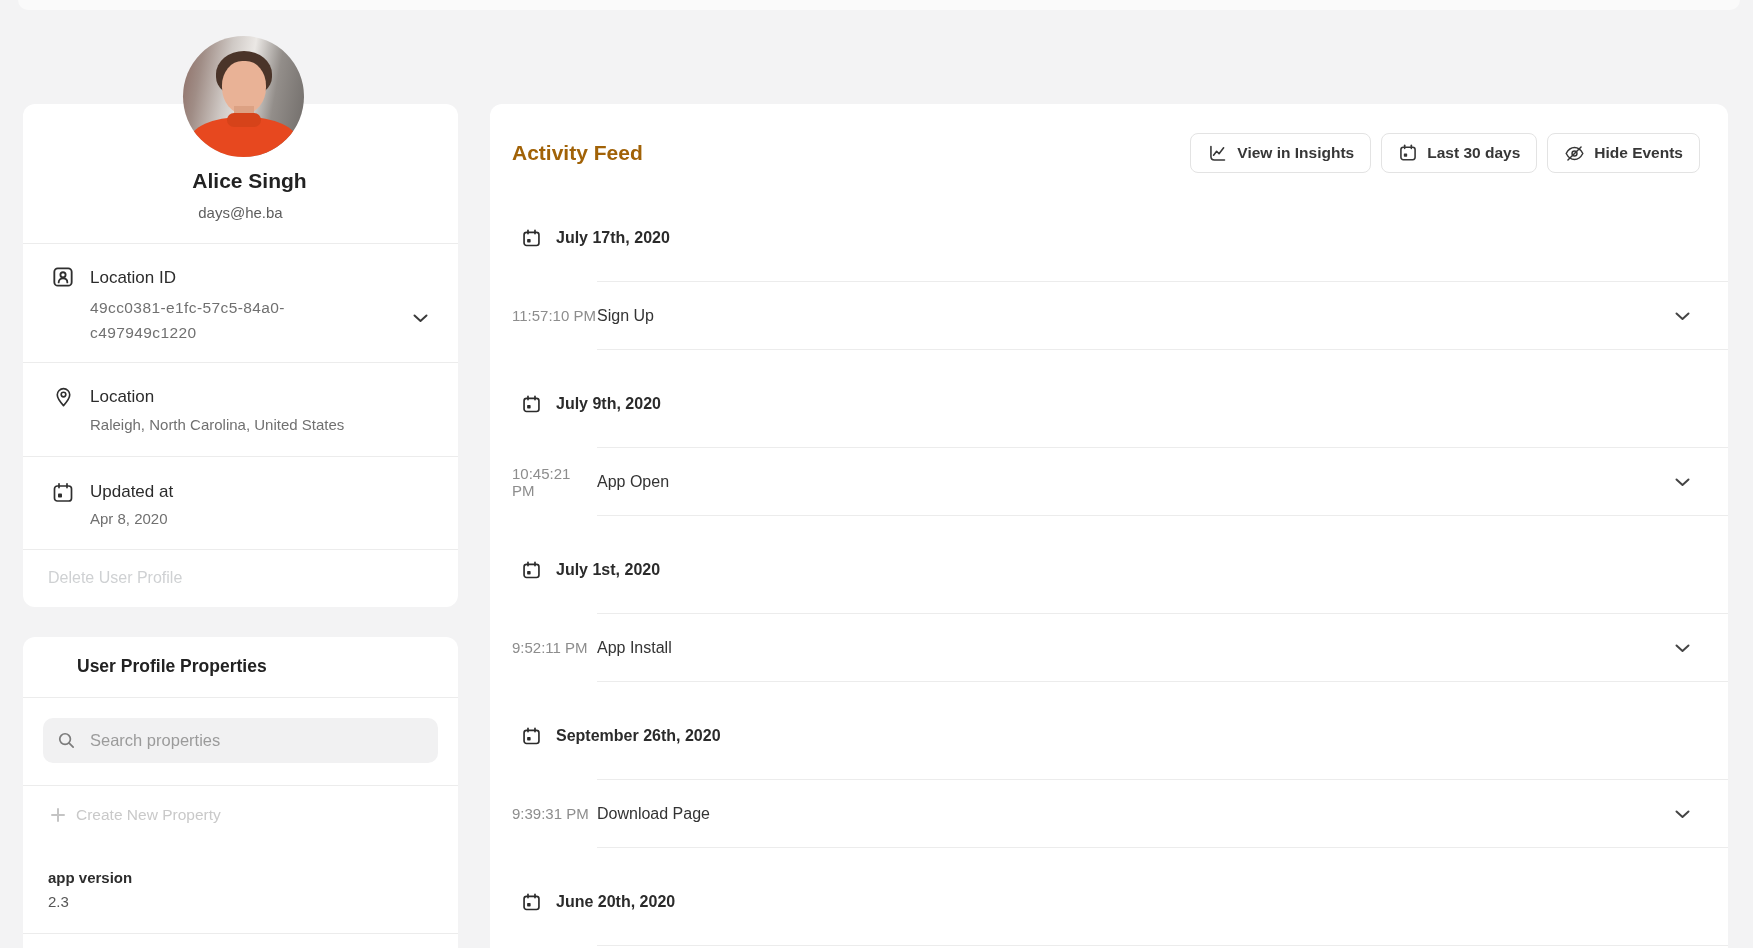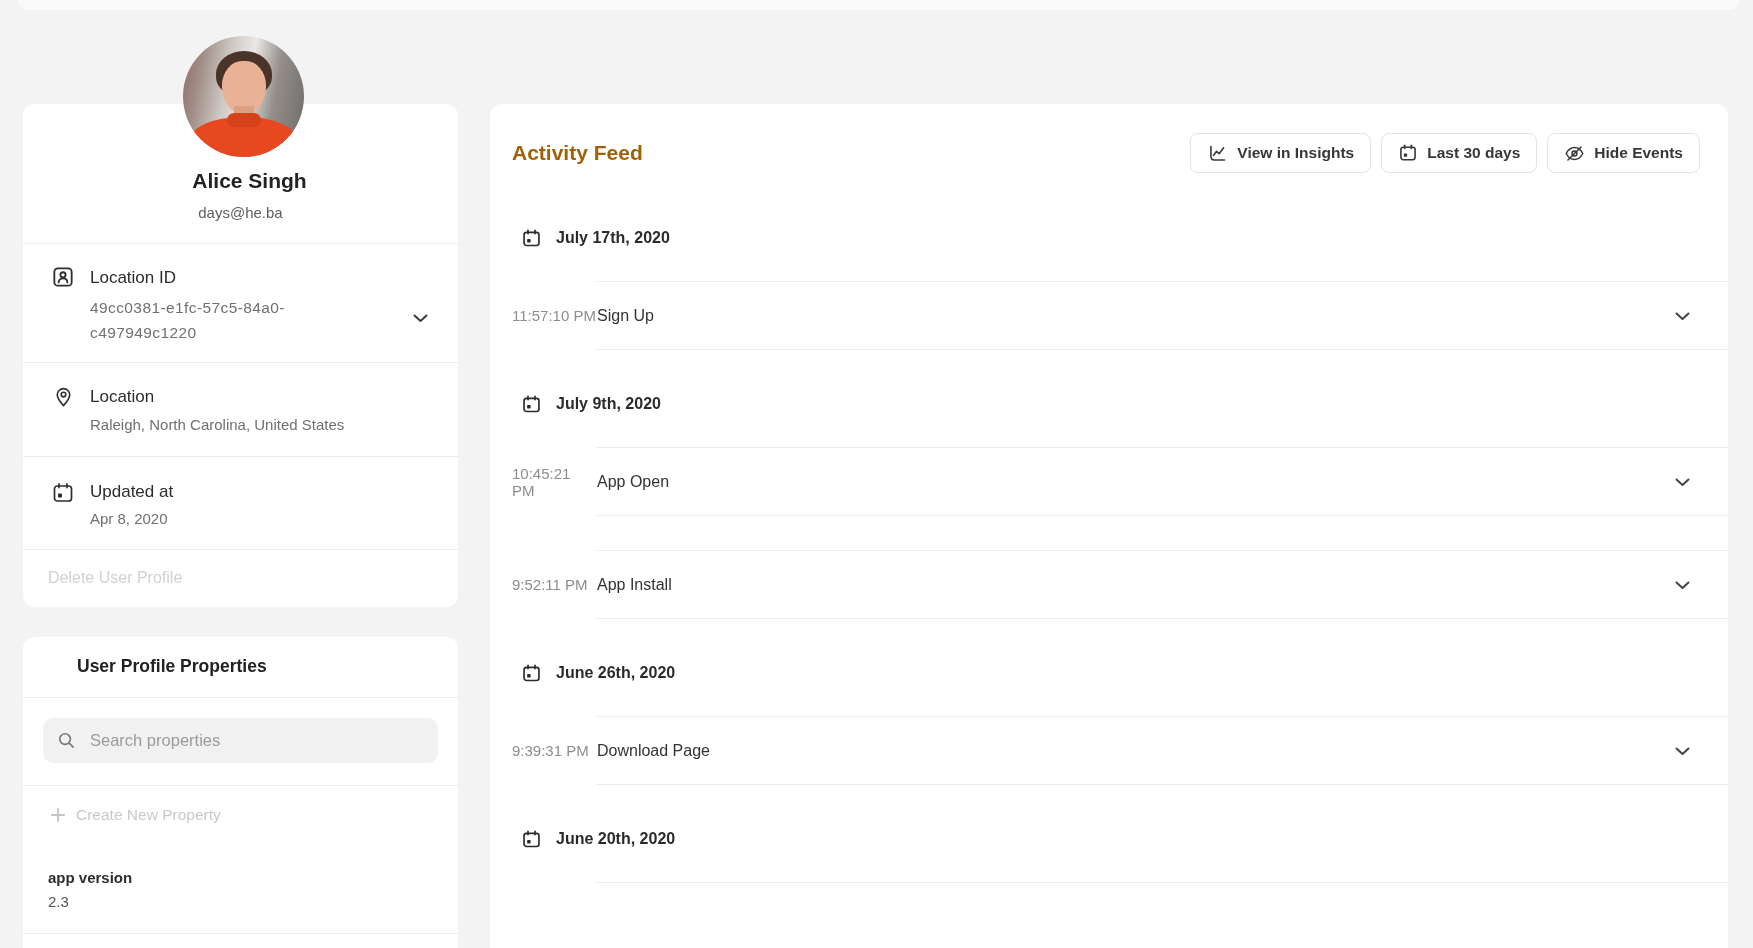--- a/index.html
+++ b/index.html
@@ -255,20 +255,31 @@
         <span class="event-chev">
           <svg width="15" height="9" viewBox="0 0 15 9" fill="none" stroke="currentColor" stroke-width="2" stroke-linecap="round" stroke-linejoin="round">
               <polyline points="1.5,1.5 7.5,7 13.5,1.5"></polyline>
             </svg>
         </span>
       </div>
       <div class="fdiv"></div>
     </div>
 
     <div class="group">
+      <div class="date-row">
+        <span>
+          <svg width="21" height="21" viewBox="0 0 24 24" fill="none" stroke="currentColor" stroke-width="1.9" stroke-linecap="round" stroke-linejoin="round">
+            <rect x="3.5" y="5" width="17" height="15" rx="2.8"></rect>
+              <line x1="8" y1="2.8" x2="8" y2="6.6"></line>
+              <line x1="16" y1="2.8" x2="16" y2="6.6"></line>
+            <rect x="7" y="12.5" width="4" height="4" rx="0.8" fill="currentColor" stroke="none"></rect>
+          </svg>
+        </span>
+        <span>July 1st, 2020</span>
+      </div>
       <div class="fdiv after-date"></div>
       <div class="event-row">
         <span class="event-time">9:52:11 PM</span>
         <span class="event-name">App Install</span>
         <span class="event-chev">
           <svg width="15" height="9" viewBox="0 0 15 9" fill="none" stroke="currentColor" stroke-width="2" stroke-linecap="round" stroke-linejoin="round">
               <polyline points="1.5,1.5 7.5,7 13.5,1.5"></polyline>
             </svg>
         </span>
       </div>
@@ -278,21 +289,21 @@
     <div class="group">
       <div class="date-row">
         <span>
           <svg width="21" height="21" viewBox="0 0 24 24" fill="none" stroke="currentColor" stroke-width="1.9" stroke-linecap="round" stroke-linejoin="round">
             <rect x="3.5" y="5" width="17" height="15" rx="2.8"></rect>
               <line x1="8" y1="2.8" x2="8" y2="6.6"></line>
               <line x1="16" y1="2.8" x2="16" y2="6.6"></line>
             <rect x="7" y="12.5" width="4" height="4" rx="0.8" fill="currentColor" stroke="none"></rect>
           </svg>
         </span>
-        <span>June 26th, 2020</span>
+        <span>September 26th, 2020</span>
       </div>
       <div class="fdiv after-date"></div>
       <div class="event-row">
         <span class="event-time">9:39:31 PM</span>
         <span class="event-name">Download Page</span>
         <span class="event-chev">
           <svg width="15" height="9" viewBox="0 0 15 9" fill="none" stroke="currentColor" stroke-width="2" stroke-linecap="round" stroke-linejoin="round">
               <polyline points="1.5,1.5 7.5,7 13.5,1.5"></polyline>
             </svg>
         </span>

